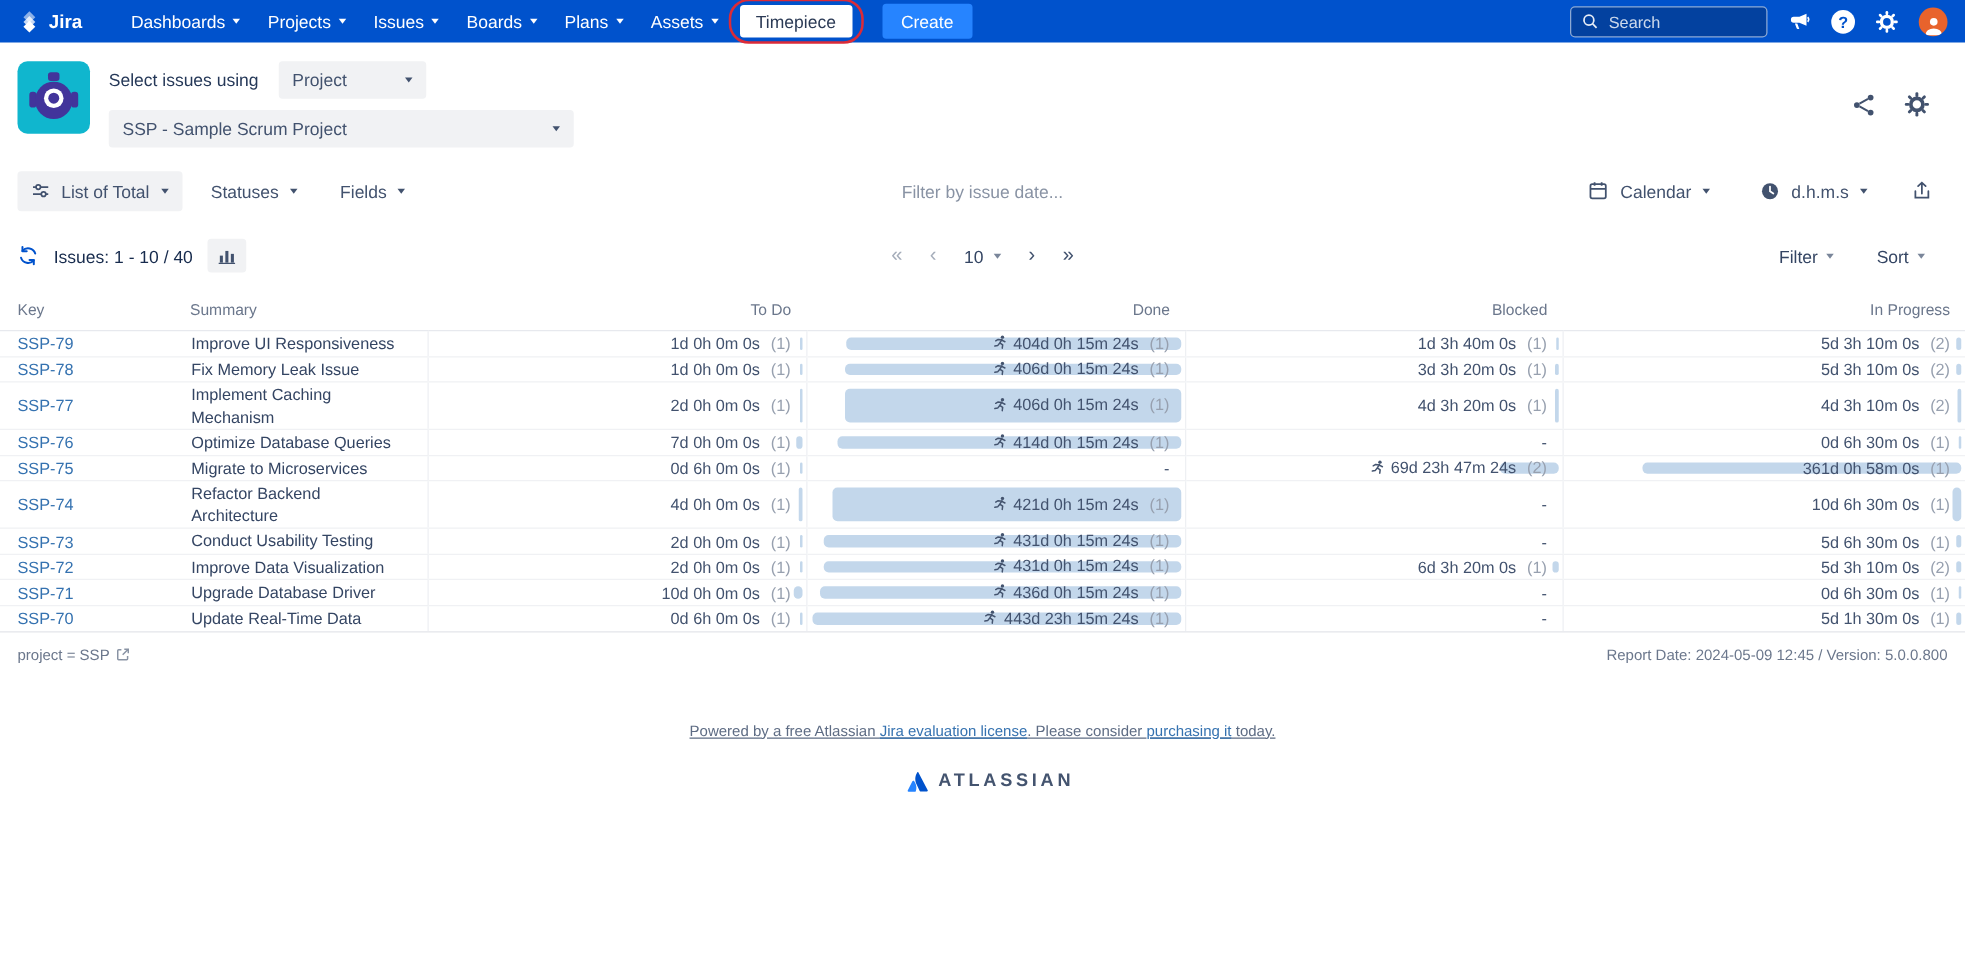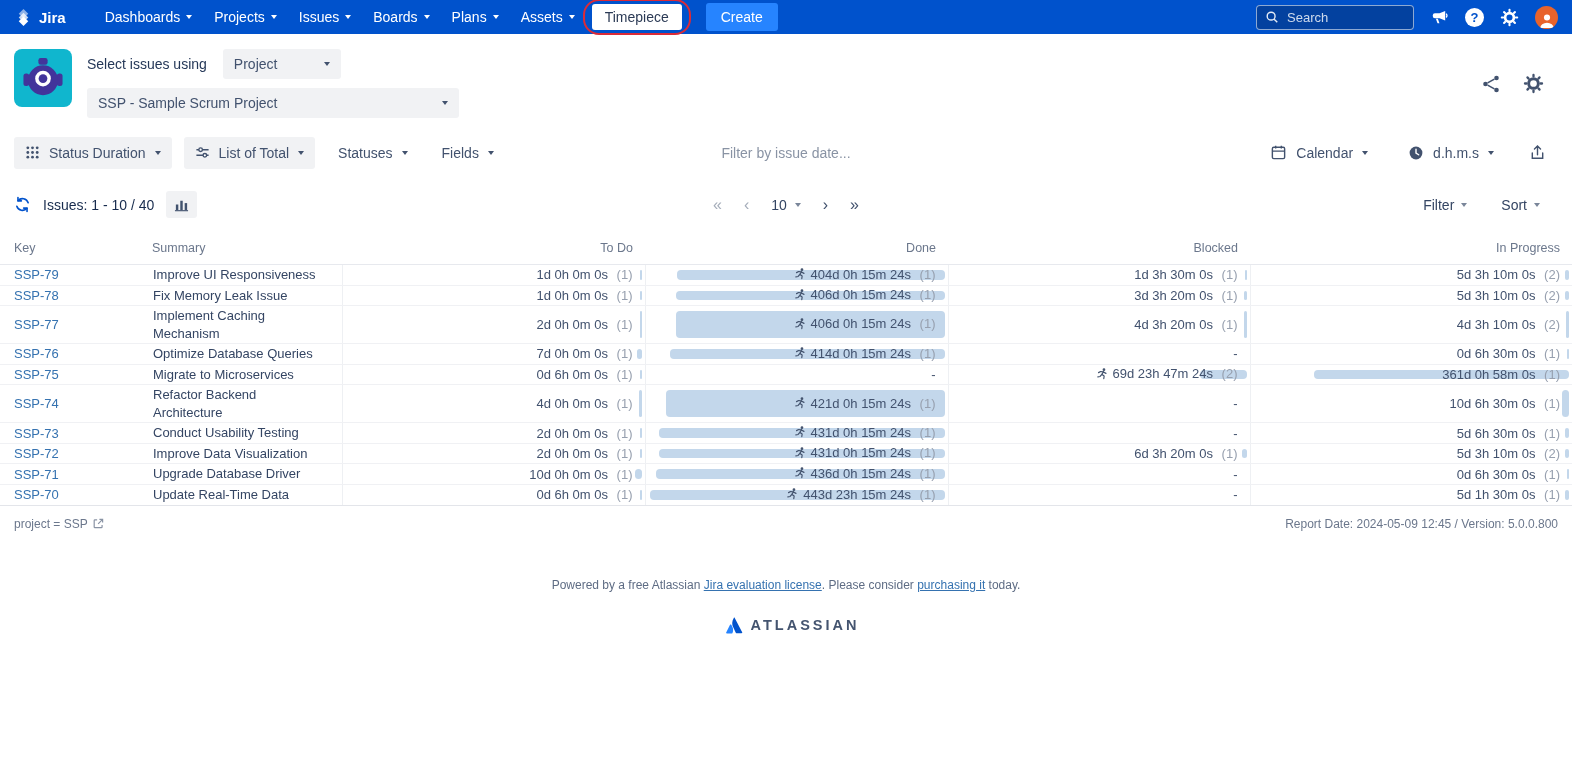--- a/index.html
+++ b/index.html
@@ -79,21 +79,21 @@
 
   
   .report-footer { display: flex; justify-content: space-between; align-items: center; padding: 11px 14px; border-top: 1px solid #e3e5ea; color: #6b778c; font-size: 12px; }
   .report-footer .left { display: inline-flex; align-items: center; gap: 5px; }
   .report-footer .ext { display: inline-flex; color: #8993a4; cursor: pointer; }
 
   
   .page-footer { margin-top: 36px; text-align: center; color: #5e6c84; font-size: 12px; }
   .page-footer a { color: var(--link-blue, #3572B0); text-decoration: underline; cursor: pointer; }
   .footer-sep { margin: 0 9px; }
-  .footer-line2 { margin-top: 16px; }
+  .footer-line2 { margin-top: 16px; text-decoration: underline; }
   .brand-row { margin-top: 24px; display: flex; align-items: center; justify-content: center; gap: 7px; color: #44546f; margin-left: 12px; }
   .brand-text { font-weight: bold; letter-spacing: 3px; font-size: 14.5px; }
 </style>
 </head>
 <body>
 
 <nav class="topnav">
   <a class="logo" href="#">
     <span style="display:flex">
       <svg viewBox="0 0 20 20" width="19" height="19" fill="#fff">
@@ -226,37 +226,20 @@
             <rect x="8.9" y="0.8" width="2.2" height="3.6" rx="1" transform="rotate(270 10 10)"></rect>
             <rect x="8.9" y="0.8" width="2.2" height="3.6" rx="1" transform="rotate(315 10 10)"></rect>
           </g>
           <circle cx="10" cy="10" r="4.6" fill="none" stroke="currentColor" stroke-width="2.8"></circle>
         </svg>
     </span>
   </div>
 </section>
 
 <div class="toolbar">
-  <button class="tb-btn">
-    <span style="display:flex">
-      <svg viewBox="0 0 16 16" width="15" height="15" fill="currentColor">
-          <circle cx="3" cy="3" r="1.5"></circle>
-          <circle cx="8" cy="3" r="1.5"></circle>
-          <circle cx="13" cy="3" r="1.5"></circle>
-          <circle cx="3" cy="8" r="1.5"></circle>
-          <circle cx="8" cy="8" r="1.5"></circle>
-          <circle cx="13" cy="8" r="1.5"></circle>
-          <circle cx="3" cy="13" r="1.5"></circle>
-          <circle cx="8" cy="13" r="1.5"></circle>
-          <circle cx="13" cy="13" r="1.5"></circle>
-        </svg>
-    </span>
-    <span>Status Duration</span>
-    <span class="caret"></span>
-  </button>
   <button class="tb-btn">
     <span style="display:flex">
       <svg viewBox="0 0 16 16" width="15" height="15" stroke="currentColor" stroke-width="1.5" fill="#fff">
           <path d="M1.5 5 h13 M1.5 11 h13"></path>
           <circle cx="6" cy="5" r="1.9"></circle>
           <circle cx="10.5" cy="11" r="1.9"></circle>
         </svg>
     </span>
     <span>List of Total</span>
     <span class="caret"></span>
@@ -375,21 +358,21 @@
             <span class="runner">
               <svg viewBox="0 0 14 14" width="12" height="12">
                 <circle cx="9.3" cy="2" r="1.6" fill="#44546F"></circle>
                 <path fill="none" stroke="#44546F" stroke-width="1.4" stroke-linecap="round" stroke-linejoin="round" d="M8.8 4.2 L6.8 7.4 M8.7 4.7 L11.6 6.3 M8.5 4.6 L5.3 4.1 L3 5.4 M6.8 7.4 L9.5 9.3 L9.1 12.3 M6.8 7.4 L4.8 9.9 L2.2 10.3"></path>
               </svg>
             </span>
             <span>404d 0h 15m 24s</span>
             <span class="count">&nbsp;(1)</span>
           </span></td>
         <td class="c-dur"><div class="dur-bar" style="width: 0.25%;"></div><span class="dur-text">
-            <span>1d 3h 30m 0s</span>
+            <span>1d 3h 40m 0s</span>
             <span class="count">&nbsp;(1)</span>
           </span></td>
         <td class="c-dur"><div class="dur-bar" style="width: 1.13%;"></div><span class="dur-text">
             <span>5d 3h 10m 0s</span>
             <span class="count">&nbsp;(2)</span>
           </span></td>
       </tr>
       <tr>
         <td class="c-key"><a href="#" class="key-link">SSP-78</a></td>
         <td class="c-summary">Fix Memory Leak Issue</td>

